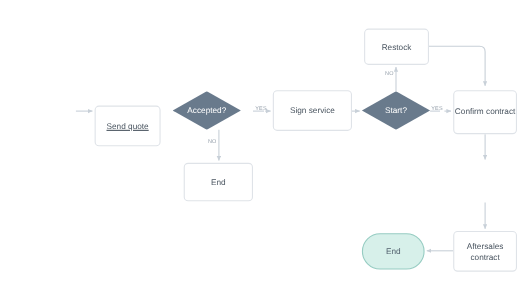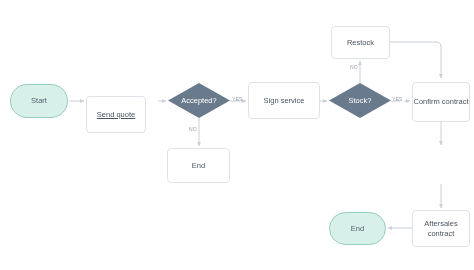--- a/index.html
+++ b/index.html
@@ -101,48 +101,45 @@
 
     <path d="M390,42 L436,42 Q441,42 441,47 L441,78" fill="none" stroke="#c8d0d8" stroke-width="1" marker-end="url(#arrow)"></path>
 
     <line x1="441" y1="122" x2="441" y2="145" stroke="#c8d0d8" stroke-width="1" marker-end="url(#arrow)"></line>
 
     <line x1="441" y1="184" x2="441" y2="208" stroke="#c8d0d8" stroke-width="1" marker-end="url(#arrow)"></line>
 
     <line x1="412" y1="228" x2="388" y2="228" stroke="#c8d0d8" stroke-width="1" marker-end="url(#arrow)"></line>
   </svg>
 
-  <div class="node node-pill" style="left:10px; top:84px; width:58px; height:34px;">
-    <span>Start</span>
-  </div>
 
   <div class="node node-rect" style="left:86px; top:96px; width:60px; height:37px;text-decoration:underline;">
     <span>Send quote</span>
   </div>
 
-  <div class="node node-diamond" style="left:168px; top:83px; width:62px; height:35px;">
+  <div class="node node-diamond" style="left:157px; top:83px; width:62px; height:35px;">
     <svg class="diamond-shape" viewBox="0 0 62 35" preserveAspectRatio="none">
       <polygon points="31,0 62,17.5 31,35 0,17.5" fill="#697a8c"></polygon>
     </svg>
     <span class="diamond-label">Accepted?</span>
   </div>
 
   <div class="node node-rect" style="left:167px; top:148px; width:63px; height:35px;">
     <span>End</span>
   </div>
 
   <div class="node node-rect" style="left:248px; top:82px; width:72px; height:37px;">
     <span>Sign service</span>
   </div>
 
   <div class="node node-diamond" style="left:329px; top:83px; width:62px; height:35px;">
     <svg class="diamond-shape" viewBox="0 0 62 35" preserveAspectRatio="none">
       <polygon points="31,0 62,17.5 31,35 0,17.5" fill="#697a8c"></polygon>
     </svg>
-    <span class="diamond-label">Stock?</span>
+    <span class="diamond-label">Start?</span>
   </div>
 
   <div class="node node-rect" style="left:331px; top:26px; width:59px; height:33px;">
     <span>Restock</span>
   </div>
 
   <div class="node node-rect" style="left:412px; top:82px; width:58px; height:40px;">
     <span>Confirm contract</span>
   </div>
 

